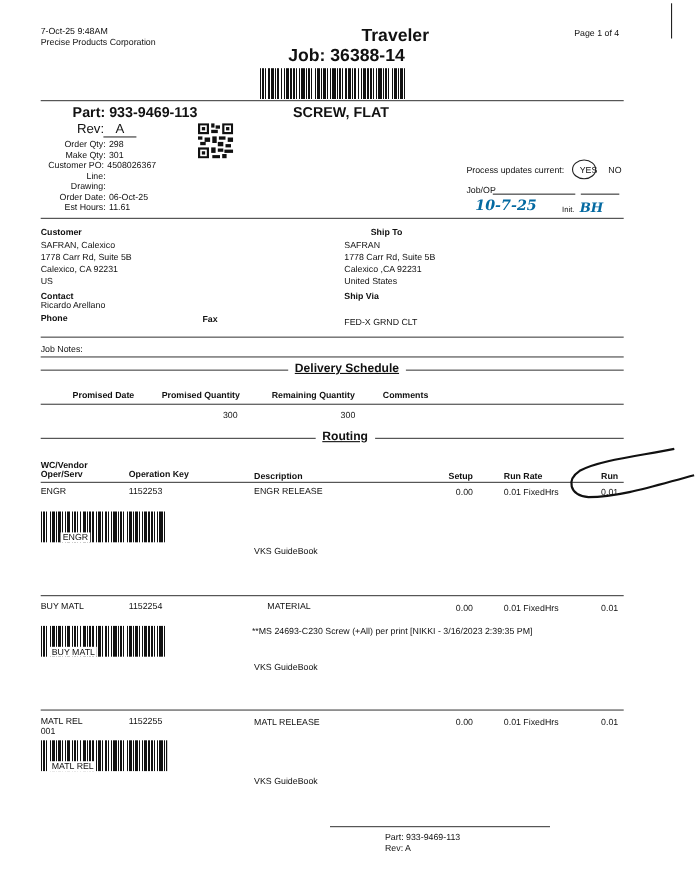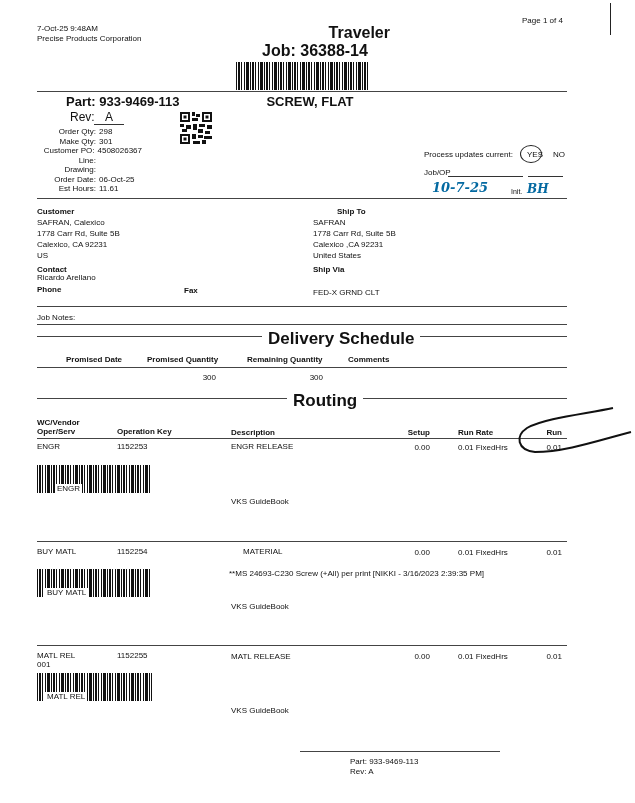--- a/index.html
+++ b/index.html
@@ -7,32 +7,32 @@
   body { font-family: "Liberation Sans", sans-serif; color: #111; position: relative; font-size: 8px; }
   .abs { position: absolute; }
   .small { font-size: 8px; line-height: 10px; }
   .bold { font-weight: bold; }
   .hline { position: absolute; height: 1px; background: #444; }
   .barcode { position: absolute; background: repeating-linear-gradient(90deg, #111 0 1px, #fff 1px 2px, #111 2px 4px, #fff 4px 5px, #111 5px 6px, #fff 6px 8px, #111 8px 9px, #fff 9px 10px, #111 10px 13px, #fff 13px 14px); }
   .barcode .lbl { position: absolute; bottom: 0; background: #fff; font-size: 8px; line-height: 9px; padding: 0 2px; }
   .right { text-align: right; }
   .center { text-align: center; }
   .qr { position: absolute; width: 32px; height: 32px; }
-  .section-title { position: absolute; font-size: 17px; font-weight: bold; background: #fff; padding: 0 6px; }
+  .section-title { position: absolute; font-size: 11px; font-weight: bold; background: #fff; padding: 0 6px; text-decoration: underline; }
   .hand { font-family: "DejaVu Serif", serif; font-style: italic; color: #0369a1; font-weight: bold; }
 </style>
 </head>
 <body>
 
 <div class="abs small" style="left:37px; top:24px;">7-Oct-25   9:48AM</div>
 <div class="abs small" style="left:37px; top:34px;">Precise Products Corporation</div>
 <div class="abs bold center" style="left:240px; top:24px; width:150px; font-size:16px;text-align:right;">Traveler</div>
 <div class="abs bold center" style="left:240px; top:42px; width:150px; font-size:16px;">Job: 36388-14</div>
 <div class="barcode" style="left:236px; top:62px; width:134px; height:28px;"></div>
-<div class="abs small" style="left:522px; top:16px;">Page 1 of 4</div>
+<div class="abs small" style="left:522px; top:26px;">Page 1 of 4</div>
 <div class="abs" style="left:610px; top:3px; width:1px; height:32px; background:#222;"></div>
 
 <div class="hline" style="left:37px; top:91px; width:530px;"></div>
 
 <div class="abs bold" style="left:66px; top:94px; font-size:13px;">Part: 933-9469-113</div>
 <div class="abs" style="left:70px; top:110px; font-size:12px;">Rev:</div>
 <div class="abs center" style="left:94px; top:110px; width:30px; font-size:12px; border-bottom:1px solid #333;">A</div>
 
 <div class="abs" style="left:30px; top:127px; width:112px;">
   <div style="display:flex; line-height:9.5px;">

